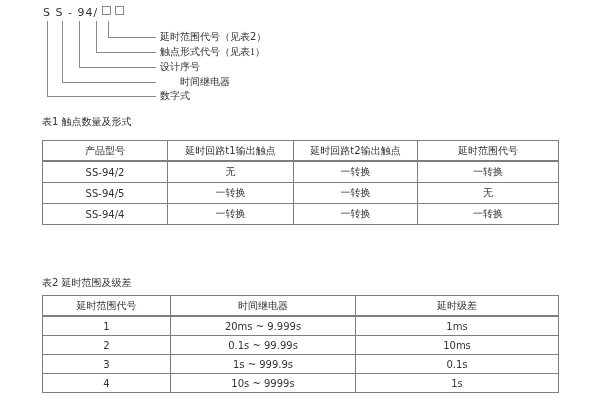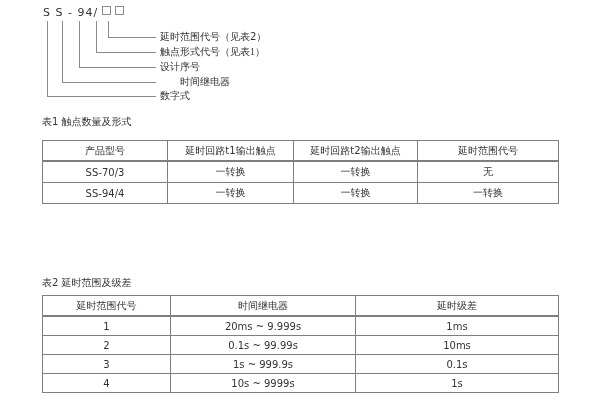--- a/index.html
+++ b/index.html
@@ -80,21 +80,27 @@
       <col style="width:141px">
     </colgroup>
   <tbody>
       <tr>
     <th>产品型号</th>
     <th>延时回路t1输出触点</th>
     <th>延时回路t2输出触点</th>
     <th>延时范围代号</th>
   </tr>
   <tr>
-    <td>SS-70/3</td>
+    <td>SS-94/2</td>
+    <td>无</td>
+    <td>一转换</td>
+    <td>一转换</td>
+  </tr>
+  <tr>
+    <td>SS-94/5</td>
     <td>一转换</td>
     <td>一转换</td>
     <td>无</td>
   </tr>
   <tr>
     <td>SS-94/4</td>
     <td>一转换</td>
     <td>一转换</td>
     <td>一转换</td>
   </tr>

